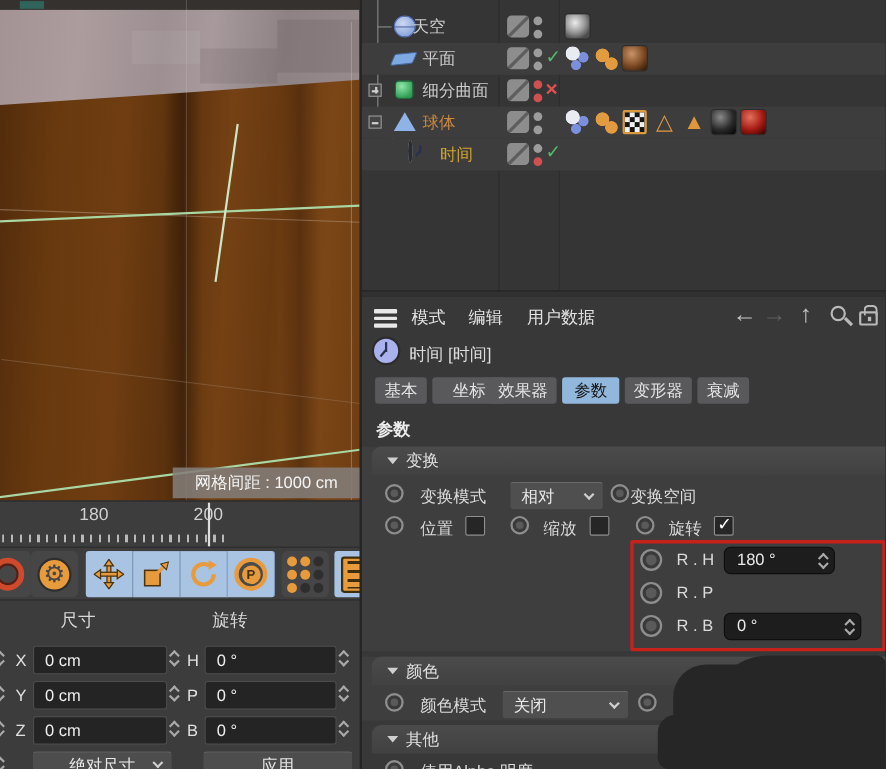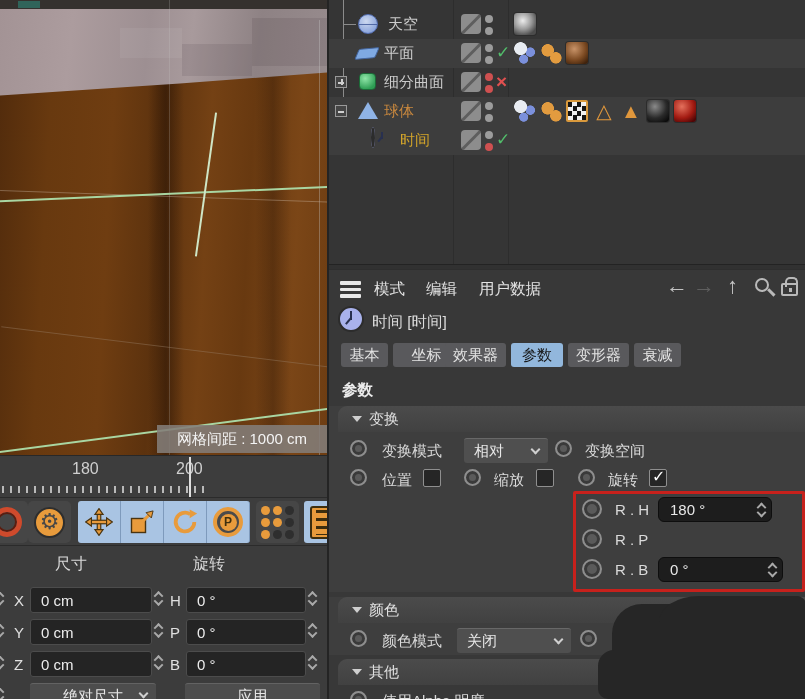--- a/index.html
+++ b/index.html
@@ -332,21 +332,21 @@
       <div class="om-sep" style="left:124px"></div>
       <div class="om-sep" style="left:179px"></div>
       <div class="tline" style="left:14px;top:0;width:1px;height:112px"></div>
       <div class="tline" style="left:14px;top:24px;width:13px;height:1px"></div>
       <div class="tline" style="left:14px;top:53px;width:13px;height:1px"></div>
       <div class="tline" style="left:27px;top:125px;width:1px;height:15px"></div>
       <div class="tline" style="left:27px;top:139px;width:13px;height:1px"></div>
 
       <div class="om-row" style="top:10px">
         <span class="obj-ico ico-sky" style="left:29px;top:4px"></span>
-        <span class="om-name" style="left:59px">天空</span>
+        <span class="om-name" style="left:46px">天空</span>
         <div class="enable"></div>
         <div class="vdots">
             <i></i>
             <i></i>
           </div>
         <div class="tag t-graysphere" style="left:185px"></div>
       </div>
 
       <div class="om-row alt" style="top:39px">
         <span class="obj-ico ico-plane" style="left:28px;top:9px"></span>
@@ -443,37 +443,37 @@
       <span>变换</span>
     </div>
 
     <div class="knob" style="left:21px;top:440px"></div>
     <span class="am-label" style="left:53px;top:442px">变换模式</span>
     <div class="dropdown" style="left:135px;top:438px;width:84px">
       <span>相对</span>
       <div class="dd-chev"></div>
     </div>
     <div class="knob" style="left:226px;top:440px"></div>
-    <span class="am-label" style="left:256px;top:442px">变换空间</span>
+    <span class="am-label" style="left:244px;top:442px">变换空间</span>
 
     <div class="knob" style="left:21px;top:469px"></div>
     <span class="am-label" style="left:53px;top:471px">位置</span>
     <div class="checkbox" style="left:94px;top:469px"></div>
     <div class="knob" style="left:135px;top:469px"></div>
     <span class="am-label" style="left:165px;top:471px">缩放</span>
     <div class="checkbox" style="left:207px;top:469px"></div>
     <div class="knob" style="left:249px;top:469px"></div>
     <span class="am-label" style="left:279px;top:471px">旋转</span>
     <div class="checkbox" style="left:320px;top:469px">
       <span>✓</span>
     </div>
 
     <div class="knob big" style="left:253px;top:499px"></div>
     <span class="am-label" style="left:286px;top:501px">R . H</span>
-    <div class="value-field" style="left:329px;top:497px;width:114px">
+    <div class="value-field" style="left:329px;top:497px;width:101px">
       <span>180 °</span>
       <div class="spin">
           <i class="cu"></i>
           <i class="cd"></i>
         </div>
     </div>
     <div class="knob big" style="left:253px;top:529px"></div>
     <span class="am-label" style="left:286px;top:531px">R . P</span>
     <div class="knob big" style="left:253px;top:559px"></div>
     <span class="am-label" style="left:286px;top:561px">R . B</span>

